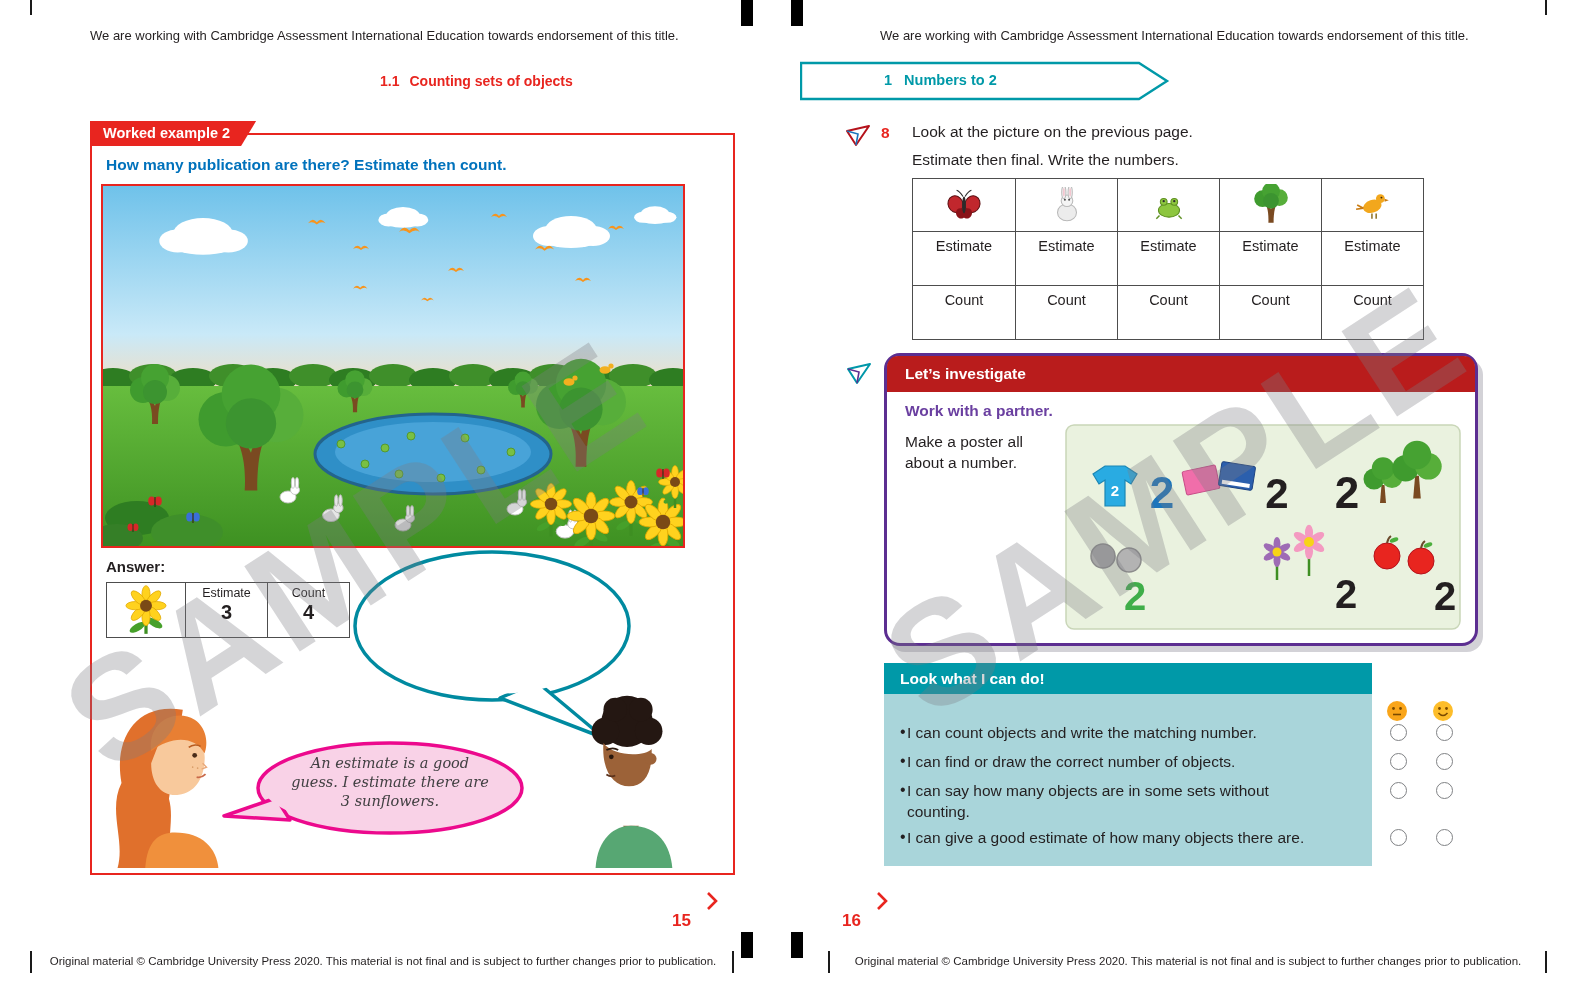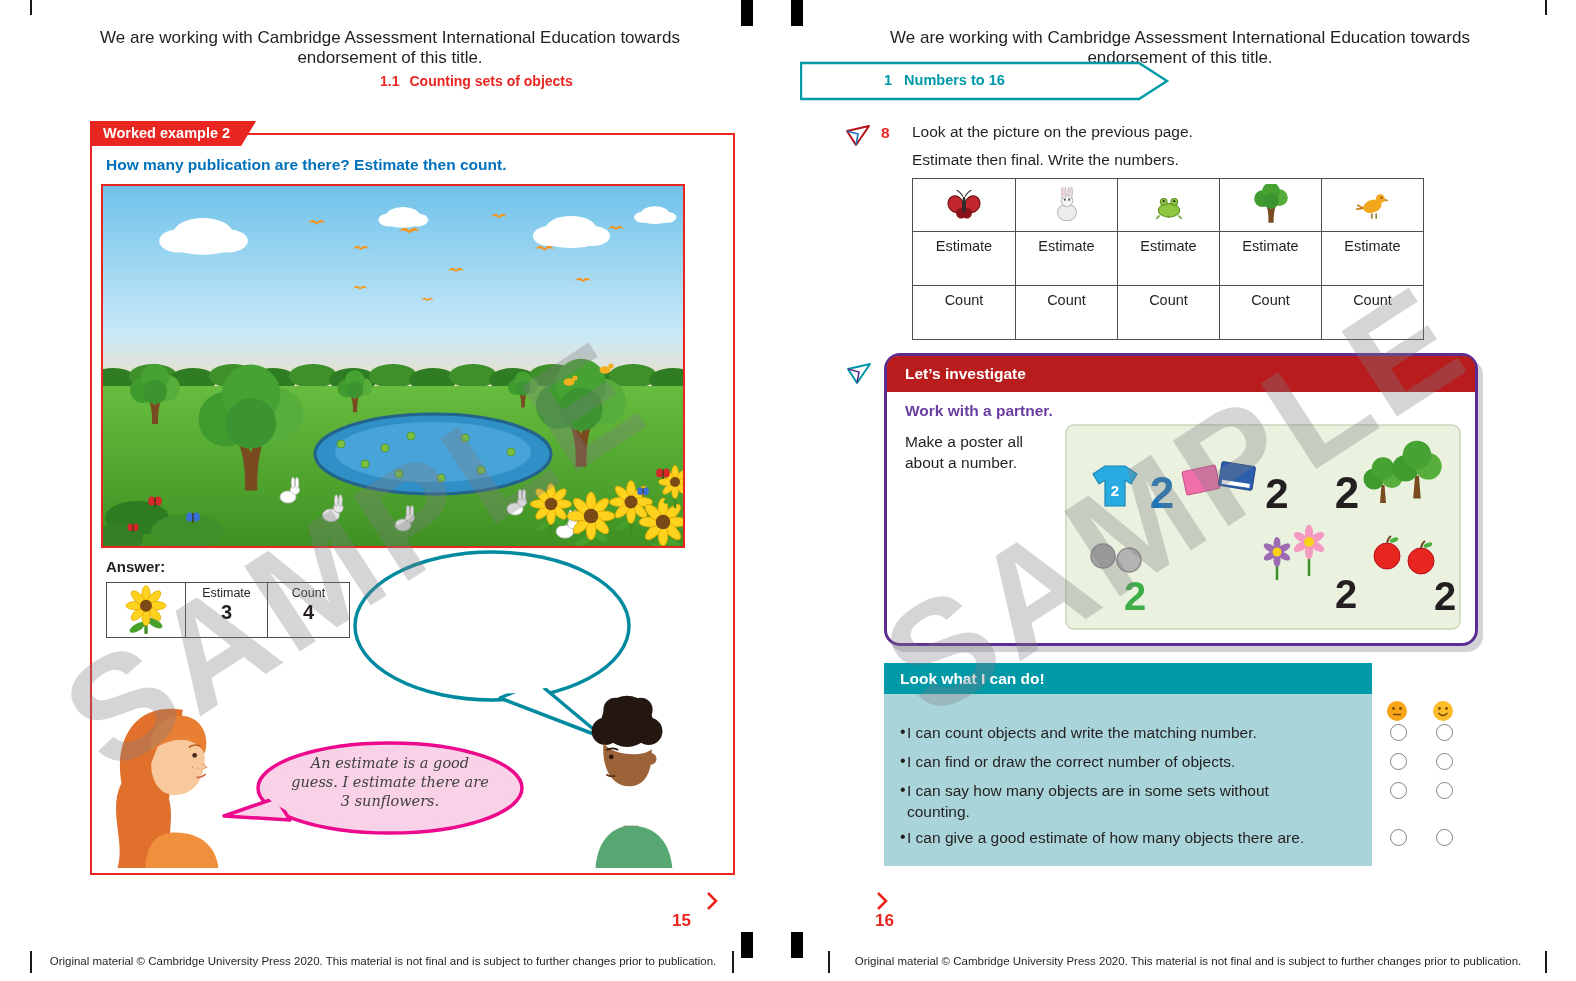--- a/index.html
+++ b/index.html
@@ -1,19 +1,19 @@
 <!DOCTYPE html>
 <html><head>
 <meta charset="utf-8">
 <style>
   html,body{margin:0;padding:0;background:#fff;}
   .sheet{position:relative;width:1576px;height:981px;background:#ffffff;overflow:hidden;
          font-family:"Liberation Sans",sans-serif;color:#231f20;}
   .abs{position:absolute;}
-  .endorse{font-size:17px;text-align:center;color:#231f20;}
+  .endorse{font-size:13px;text-align:left;color:#231f20;}
   .footer-note{font-size:11.5px;text-align:center;color:#231f20;}
   .crop{background:#000;}
   .cropline{background:#1a1a1a;}
 
   
   .section-head{font-size:14px;font-weight:bold;color:#e8251f;text-align:left;}
   .section-head .num{margin-right:10px;}
   .we-box{border:2px solid #e8251f;background:#fff;}
   .we-tab{background:#e8251f;color:#fff;font-weight:bold;font-size:14.5px;line-height:25px;
           padding:0 26px 0 13px;clip-path:polygon(0 0,100% 0,calc(100% - 15px) 100%,0 100%);}
@@ -329,21 +329,21 @@
 
   <div>
 
     <div class="abs endorse" style="left:880px;top:28px;width:600px">We are working with Cambridge Assessment International Education towards endorsement of this title.</div>
 
     <div class="abs" style="left:800px;top:61px;width:370px;height:40px">
       <svg viewBox="0 0 370 40" width="370" height="40">
         <polygon points="1,2 339,2 367,20 339,38 1,38" fill="#ffffff" stroke="#0099a8" stroke-width="2.4"></polygon>
       </svg>
       <div class="abs banner-text" style="left:84px;top:11px">
-        <span class="num">1</span><span>Numbers to 16</span>
+        <span class="num">1</span><span>Numbers to 2</span>
       </div>
     </div>
 
     <svg class="abs" style="left:845px;top:124px" viewBox="0 0 26 24" width="26" height="24">
       <path d="M2 7 L24 2 L11 21 Z" fill="#fff" stroke="#b5121b" stroke-width="2" stroke-linejoin="round"></path>
       <path d="M2 7 L13 10 L11 21" fill="none" stroke="#1b75bb" stroke-width="1.6"></path>
     </svg>
     <div class="abs qnum" style="left:881px;top:124px">8</div>
     <div class="abs qline" style="left:912px;top:123px;width:520px">Look at the picture on the previous page.</div>
     <div class="abs qline" style="left:912px;top:151px;width:520px">Estimate then final. Write the numbers.</div>
@@ -543,21 +543,21 @@
           <span class="tick-circle" style="left:552px"></span>
         </div>
         <div class="cando-row">
           <span class="btxt">I can give a good estimate of how many objects there are.</span>
           <span class="tick-circle" style="left:506px"></span>
           <span class="tick-circle" style="left:552px"></span>
         </div>
       </div>
     </div>
 
-    <div class="abs pageno" style="left:875px;top:892px">16</div>
+    <div class="abs pageno" style="left:842px;top:892px">16</div>
     <svg class="abs" style="left:876px;top:891px" width="12" height="20" viewBox="0 0 12 20">
       <polyline points="2,2 10,10 2,18" fill="none" stroke="#e8251f" stroke-width="2.6"></polyline>
     </svg>
 
     <div class="abs footer-note" style="left:838px;top:955px;width:700px">Original material © Cambridge University Press 2020. This material is not final and is subject to further changes prior to publication.</div>
   </div>
 
   <div class="wm" style="left:10px;top:470px;width:690px">SAMPLE</div>
   <div class="wm" style="left:830px;top:415px;width:690px">SAMPLE</div>
 </div>

